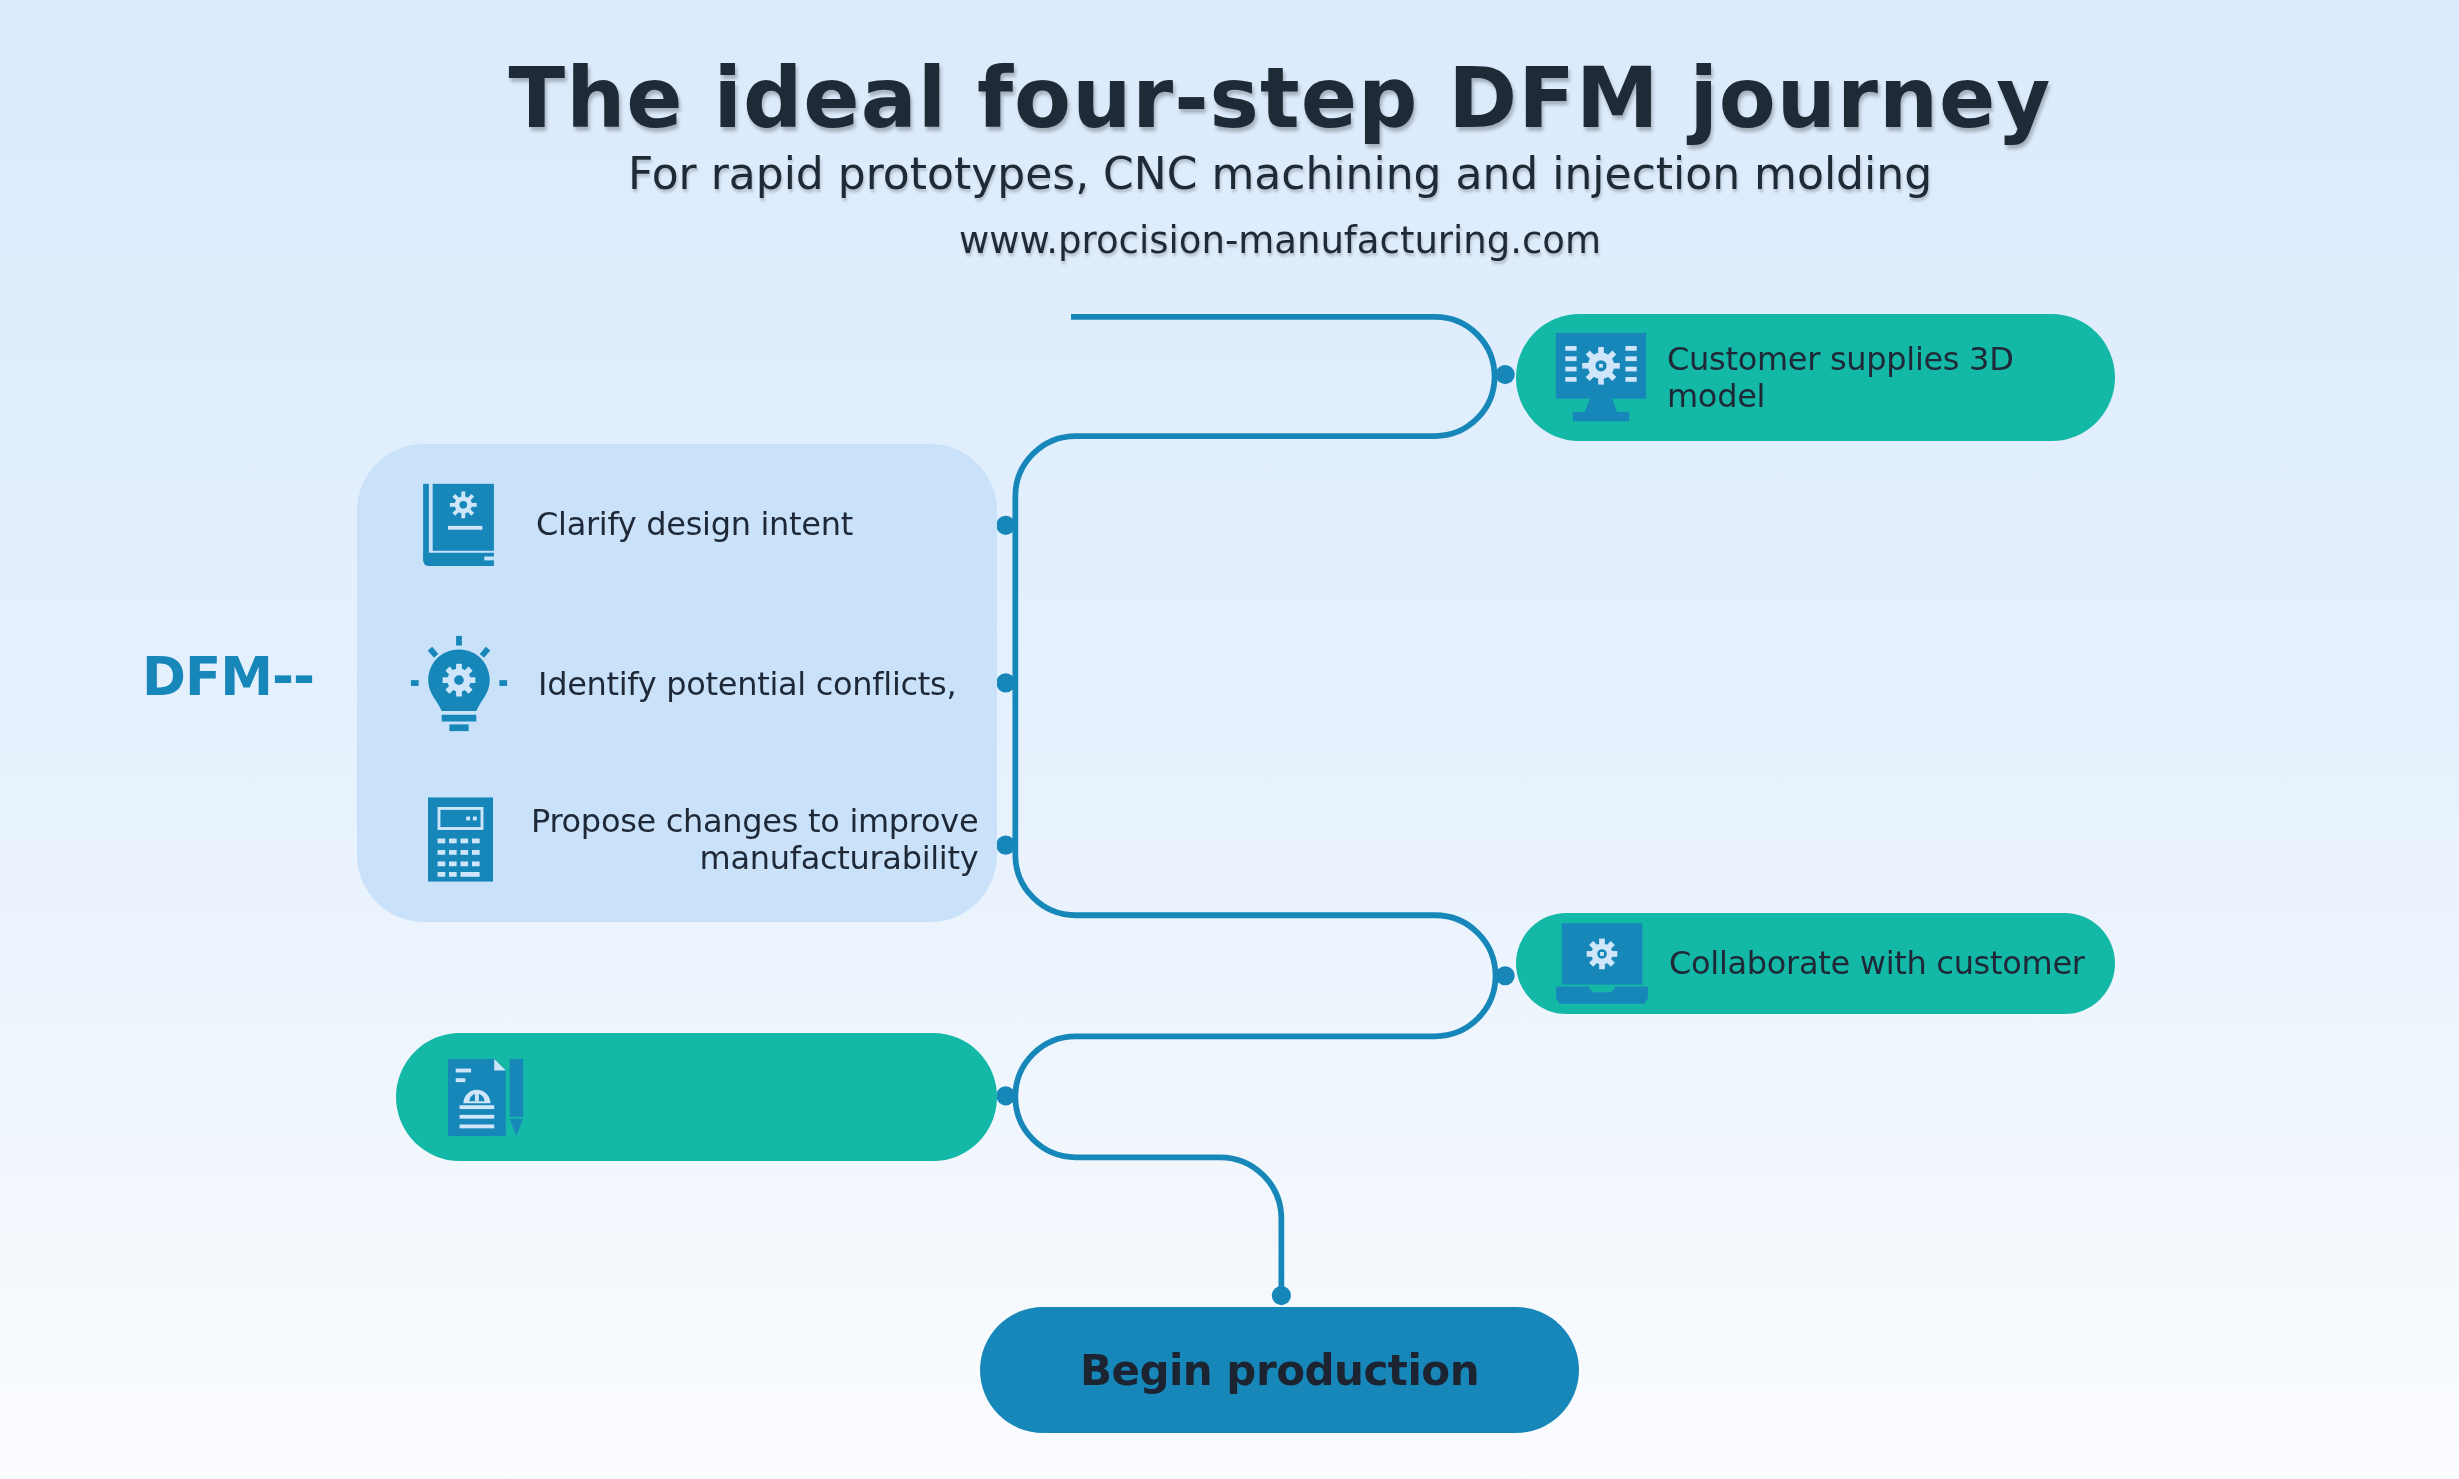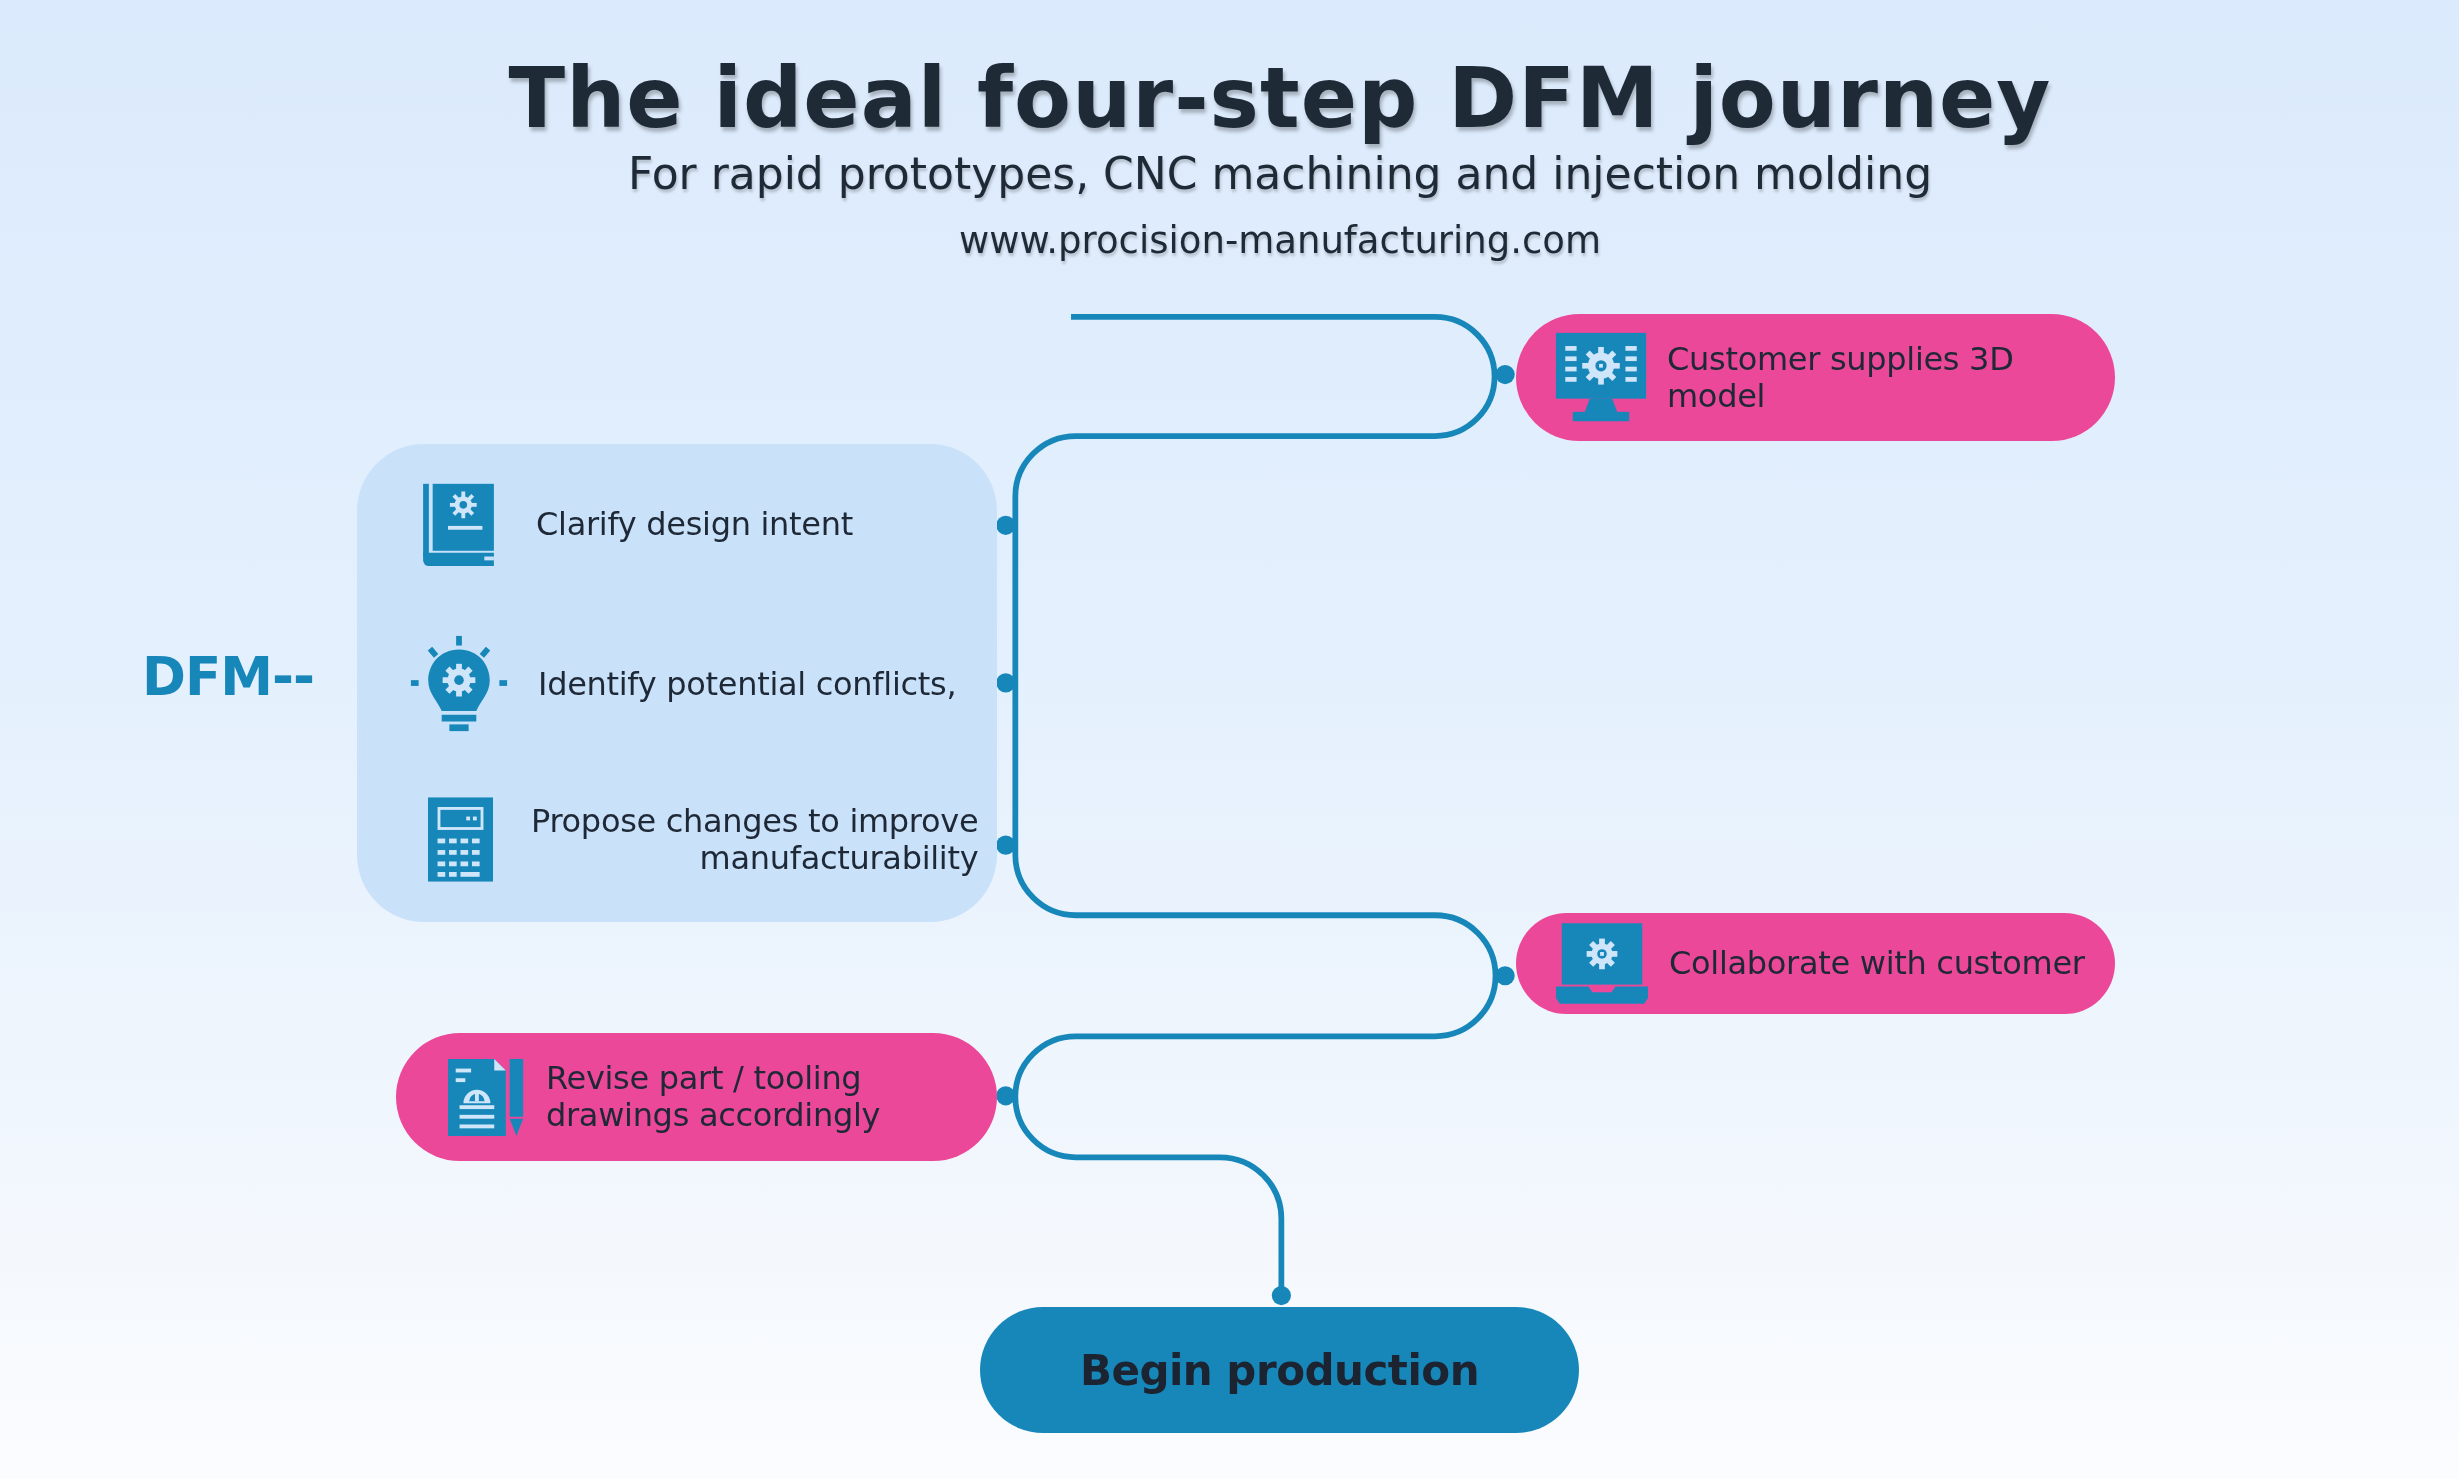--- a/index.html
+++ b/index.html
@@ -23,21 +23,21 @@
   .url {
     position: absolute; left: 0; width: 2560px; top: 219px; text-align: center;
     font-family: "DejaVu Sans", sans-serif; font-size: 37px; color: #1f2a37;
     text-shadow: 1px 2.9px 2.9px rgba(0,0,0,0.2);
   }
   svg.paths { position: absolute; left: 0; top: 0; width: 2459px; height: 1479px; }
   .panel {
     position: absolute; background: #c9e2fa; border-radius: 67px;
   }
   .pill {
-    position: absolute; background: #ec4899; border-radius: 67px;
+    position: absolute; background: #14b8a6; border-radius: 67px;
     display: flex; align-items: center;
   }
   .item {
     position: absolute; display: flex; align-items: center; text-align: right;
   }
   .icon { width: 92px; height: 92px; flex: 0 0 92px; }
   .icon svg { width: 100%; height: 100%; }
   .label {
     font-family: "DejaVu Sans", sans-serif; font-size: 32px; line-height: 37px;
     color: #1e2836; letter-spacing: -0.3px;
@@ -222,20 +222,16 @@
           <rect x="8" y="22" width="10" height="4"></rect>
         <path d="M16 48 A14 14 0 0 1 44 48 Z"></path>
         <rect x="12" y="50" width="36" height="4"></rect>
         <rect x="12" y="60" width="36" height="4"></rect>
         <rect x="12" y="70" width="36" height="4"></rect>
       </g>
       <path d="M22 46 A8 8 0 0 1 38 46 Z" fill="#1787ba"></path>
       <rect x="28" y="36" width="4" height="10" fill="#cfe5fa"></rect>
     </svg>
   </span>
-  <span style="margin-left:19px;">
-    <div class="label">Revise part / tooling</div>
-    <div class="label">drawings accordingly</div>
-  </span>
 </div>
 
 <div class="begin">Begin production</div>
 
 
 </body></html>

